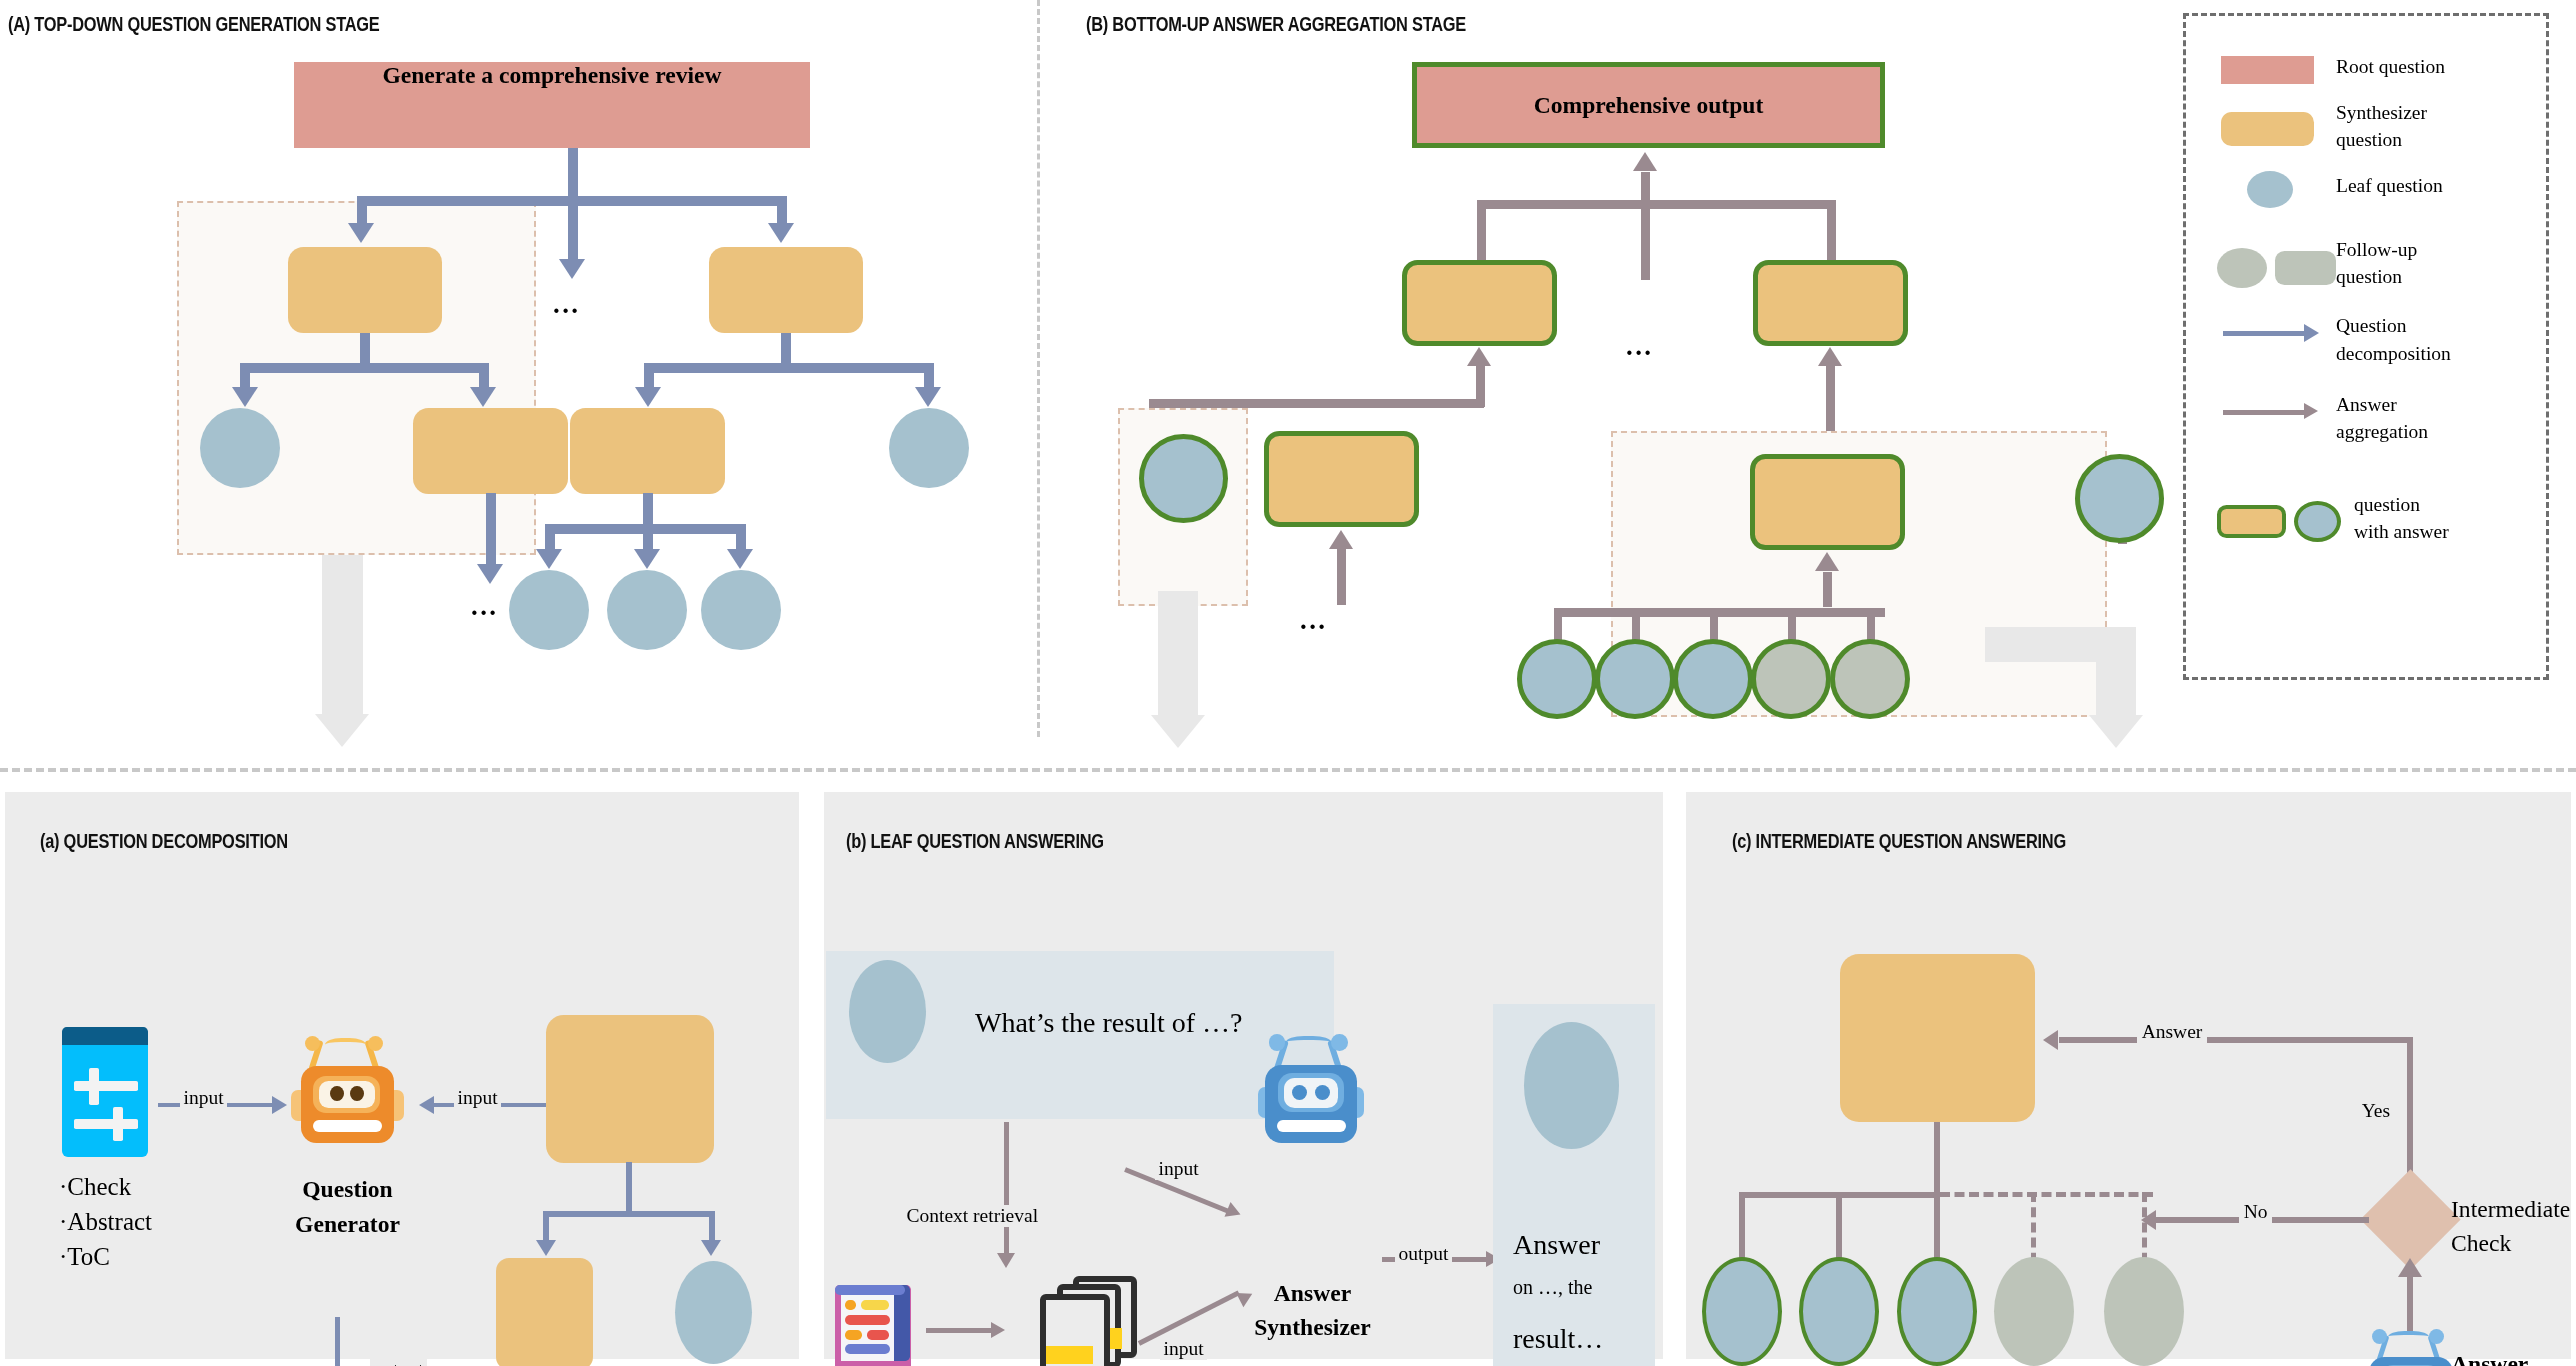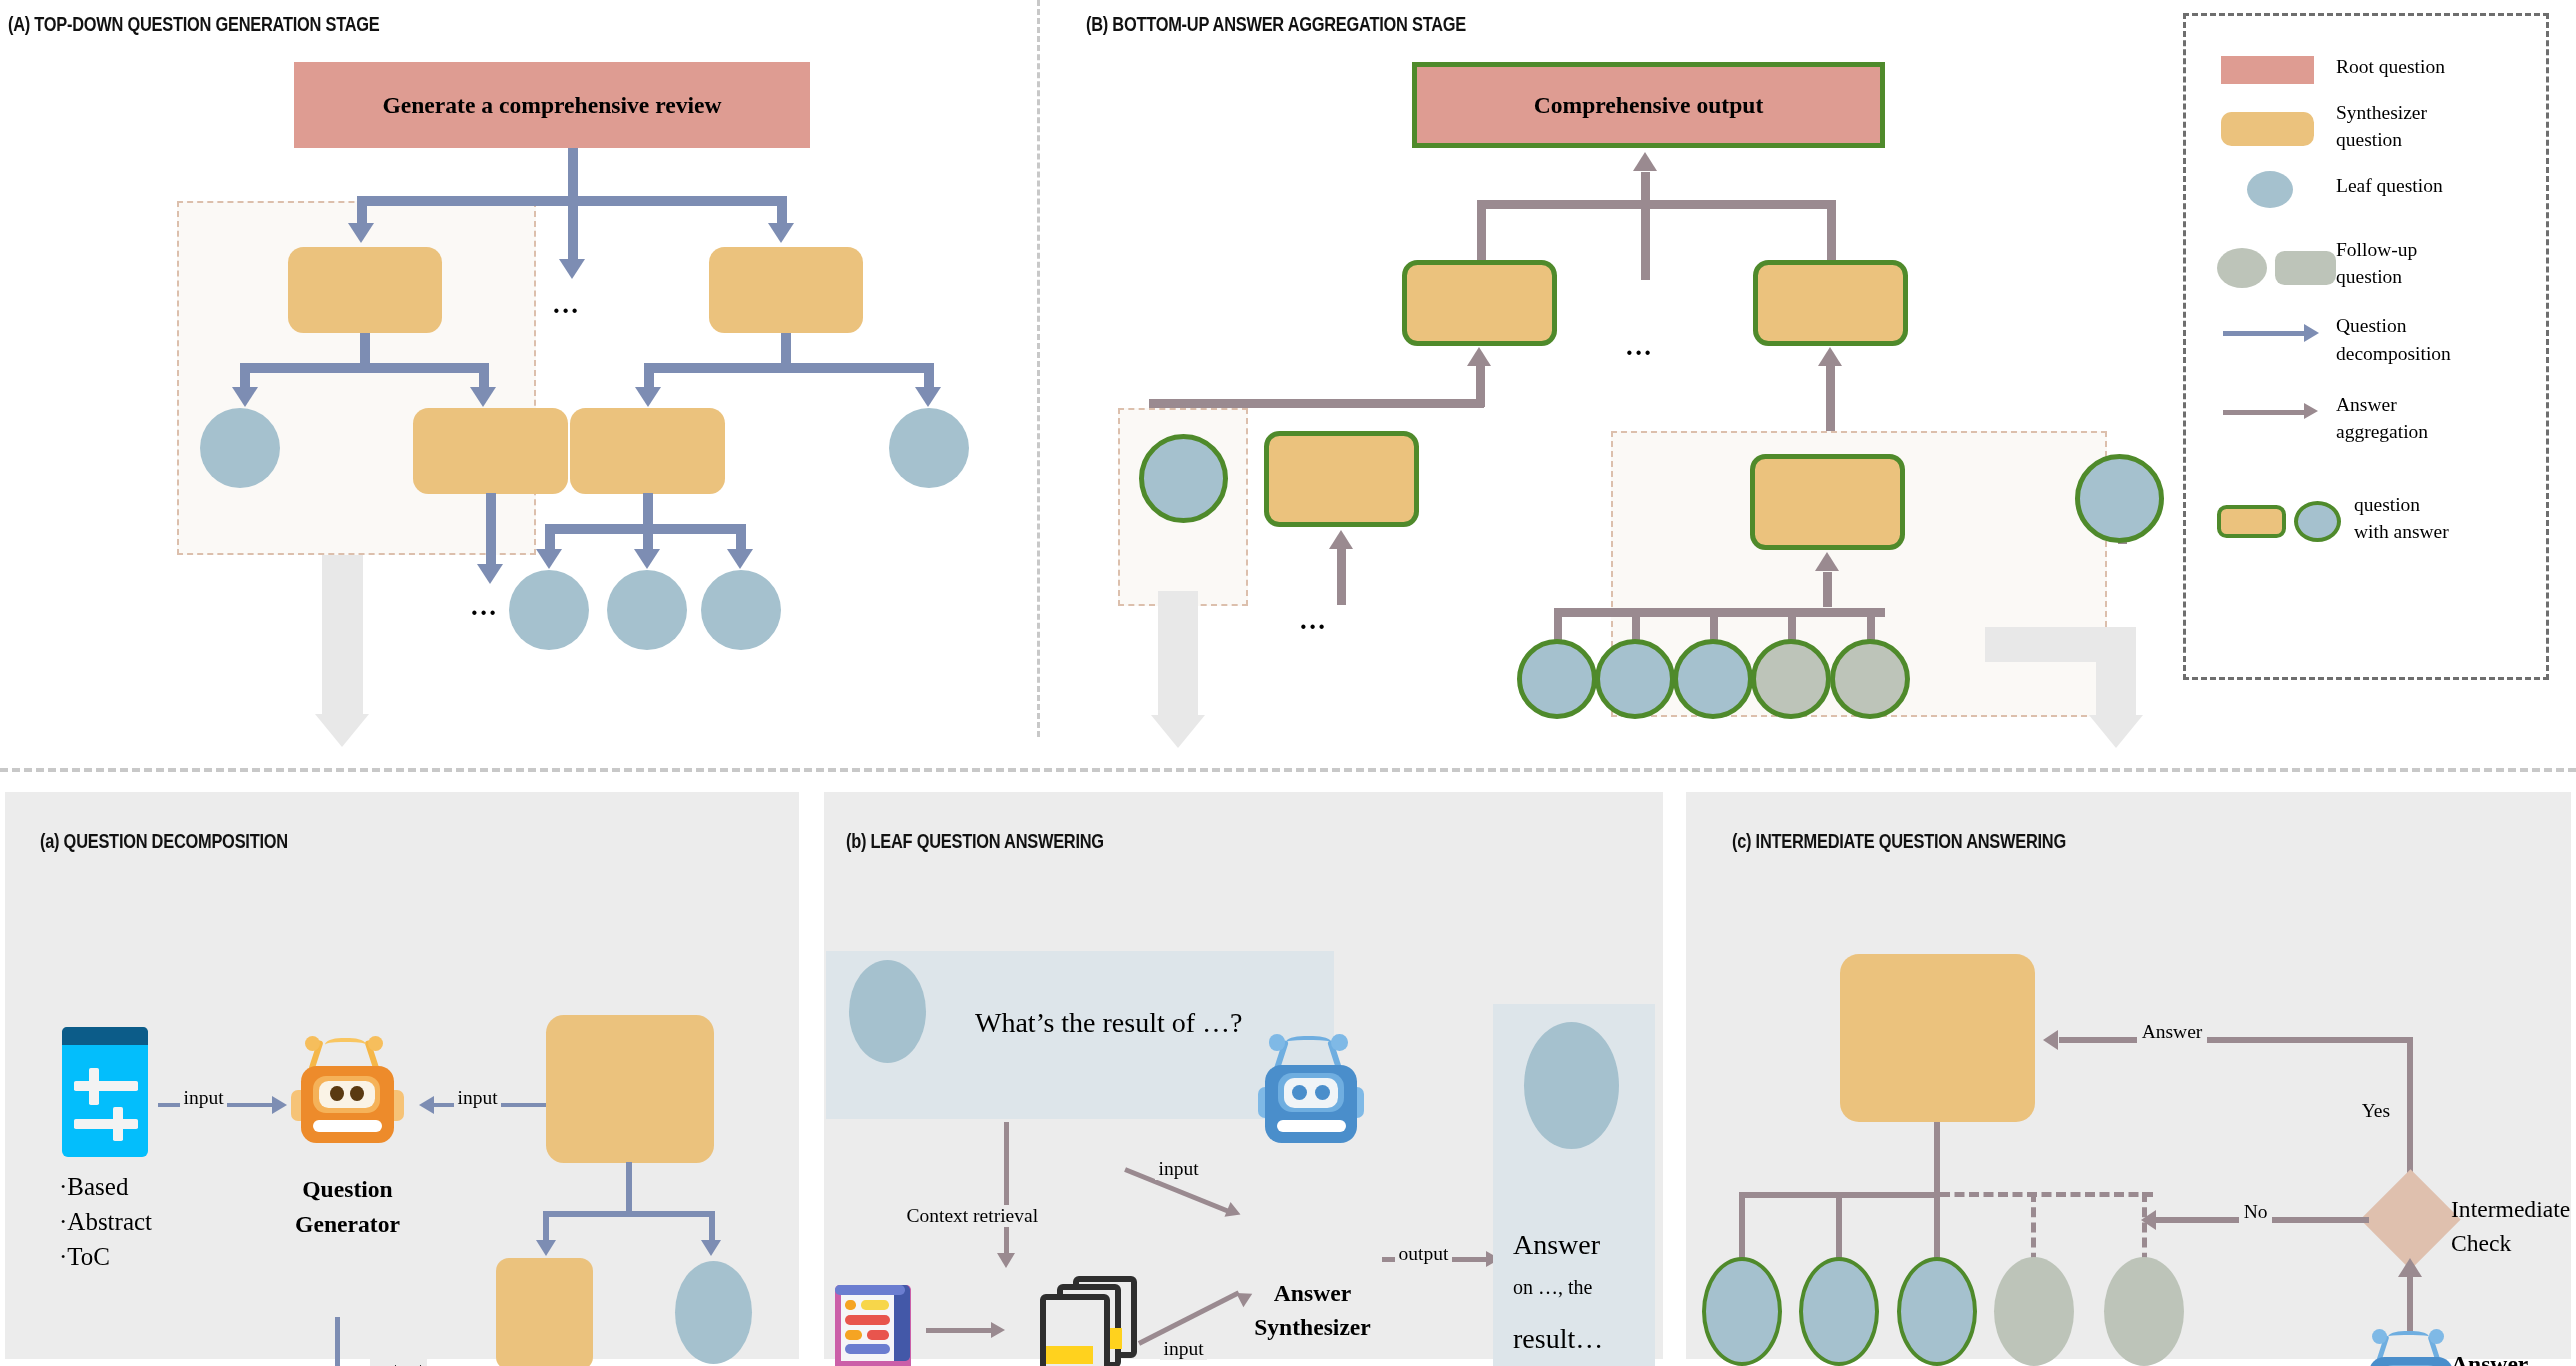--- a/index.html
+++ b/index.html
@@ -45,21 +45,21 @@
   .diamond{background:#DFC0AE;transform:rotate(45deg);}
 </style>
 </head>
 <body>
 
 <div class="abs vdivider" style="left:1037px;top:0px;height:737px;"></div>
 <div class="abs divider" style="left:0px;top:768px;width:2576px;"></div>
 
 <div class="abs hdr" style="left:8.3px;top:13px;">(A) TOP-DOWN QUESTION GENERATION STAGE</div>
 
-<div class="abs box-root" style="left:294px;top:62px;width:516px;height:86px;display:flex;align-items:center;justify-content:center;">
+<div class="abs box-root" style="left:294px;top:62px;width:516px;height:86px;display:flex;align-items:flex-start;justify-content:center;">
   <span class="nodetext">Generate a comprehensive review</span>
 </div>
 
 <div class="abs hl-box" style="left:177px;top:201px;width:359px;height:354px;"></div>
 
 <div class="abs ln-q" style="left:568px;top:148px;width:9.5px;height:53px;"></div>
 <div class="abs ln-q" style="left:357px;top:196px;width:430px;height:9.5px;"></div>
 <div class="abs ln-q" style="left:357px;top:196px;width:9.5px;height:31px;"></div>
 <div class="abs ah-down-q" style="left:348px;top:223px;"></div>
 <div class="abs ln-q" style="left:568px;top:196px;width:9.5px;height:66px;"></div>
@@ -208,21 +208,21 @@
 <div class="abs hdr" style="left:40px;top:830px;">(a) QUESTION DECOMPOSITION</div>
 
 <div class="abs" style="left:62px;top:1027px;width:86px;height:130px;">
   <div class="abs" style="left:0;top:0;width:86px;height:20px;background:#0C5C89;border-radius:4.7px 4.7px 0 0;"></div>
   <div class="abs" style="left:0;top:17.7px;width:86px;height:112px;background:#03BEFC;border-radius:0 0 5.9px 5.9px;"></div>
   <div class="abs" style="left:11.8px;top:54px;width:64px;height:10px;background:#F3F3F3;border-radius:1.8px;"></div>
   <div class="abs" style="left:27px;top:41px;width:10px;height:37px;background:#F3F3F3;border-radius:1.8px;"></div>
   <div class="abs" style="left:11.8px;top:92px;width:64px;height:10px;background:#F3F3F3;border-radius:1.8px;"></div>
   <div class="abs" style="left:51px;top:80px;width:10px;height:34px;background:#F3F3F3;border-radius:1.8px;"></div>
 </div>
-<div class="abs lbl" style="left:59px;top:1173px;font-size:25px;">·Based</div>
+<div class="abs lbl" style="left:59px;top:1173px;font-size:25px;">·Check</div>
 <div class="abs lbl" style="left:59px;top:1208px;font-size:25px;text-align:right;">·Abstract</div>
 <div class="abs lbl" style="left:59px;top:1243px;font-size:25px;">·ToC</div>
 
 <div class="abs ln-q" style="left:158px;top:1103px;width:118px;height:4.1px;"></div>
 <div class="abs ah-right-q" style="left:272px;top:1096px;"></div>
 <div class="abs lbl" style="left:180px;top:1087px;background:#ECECEC;padding:0 3.5px;">input</div>
 
 <div class="abs" style="left:291px;top:1038px;width:112px;height:118px;">
   <div class="abs" style="left:22.4px;top:2.4px;width:5.9px;height:31px;background:#F5B749;transform:rotate(18deg);border-radius:3px;"></div>
   <div class="abs" style="left:78px;top:2.4px;width:5.9px;height:31px;background:#F5B749;transform:rotate(-18deg);border-radius:3px;"></div>

